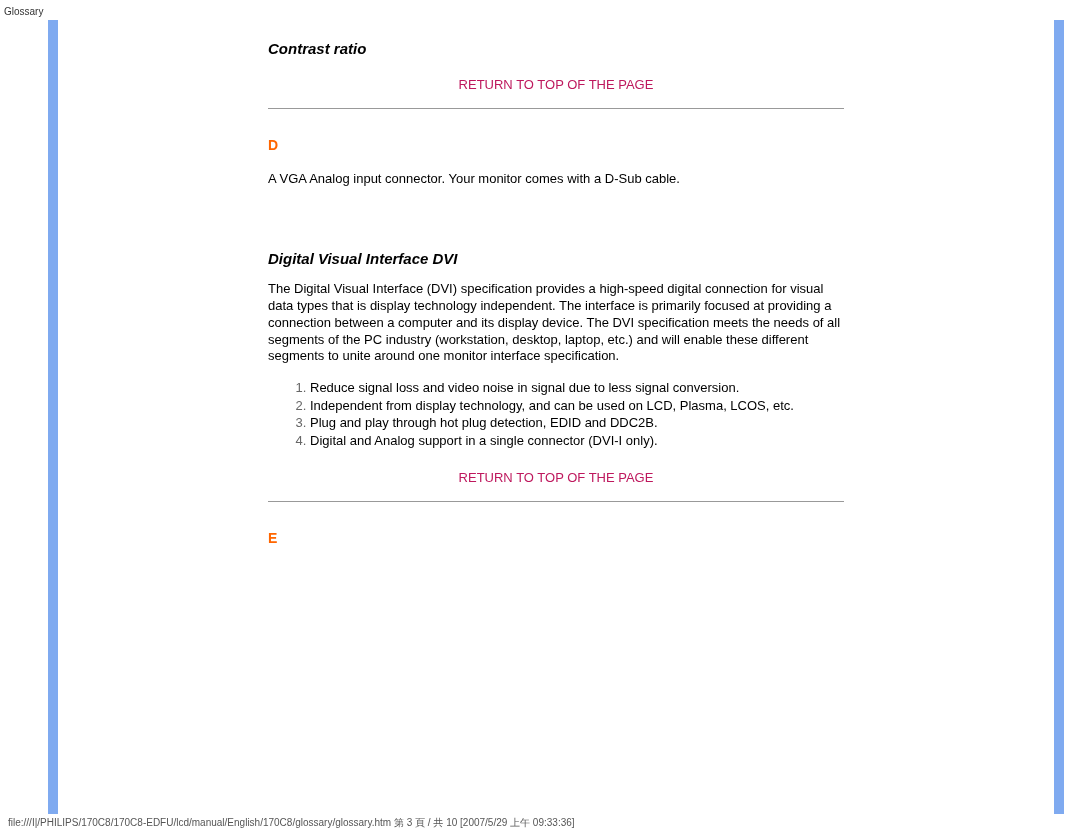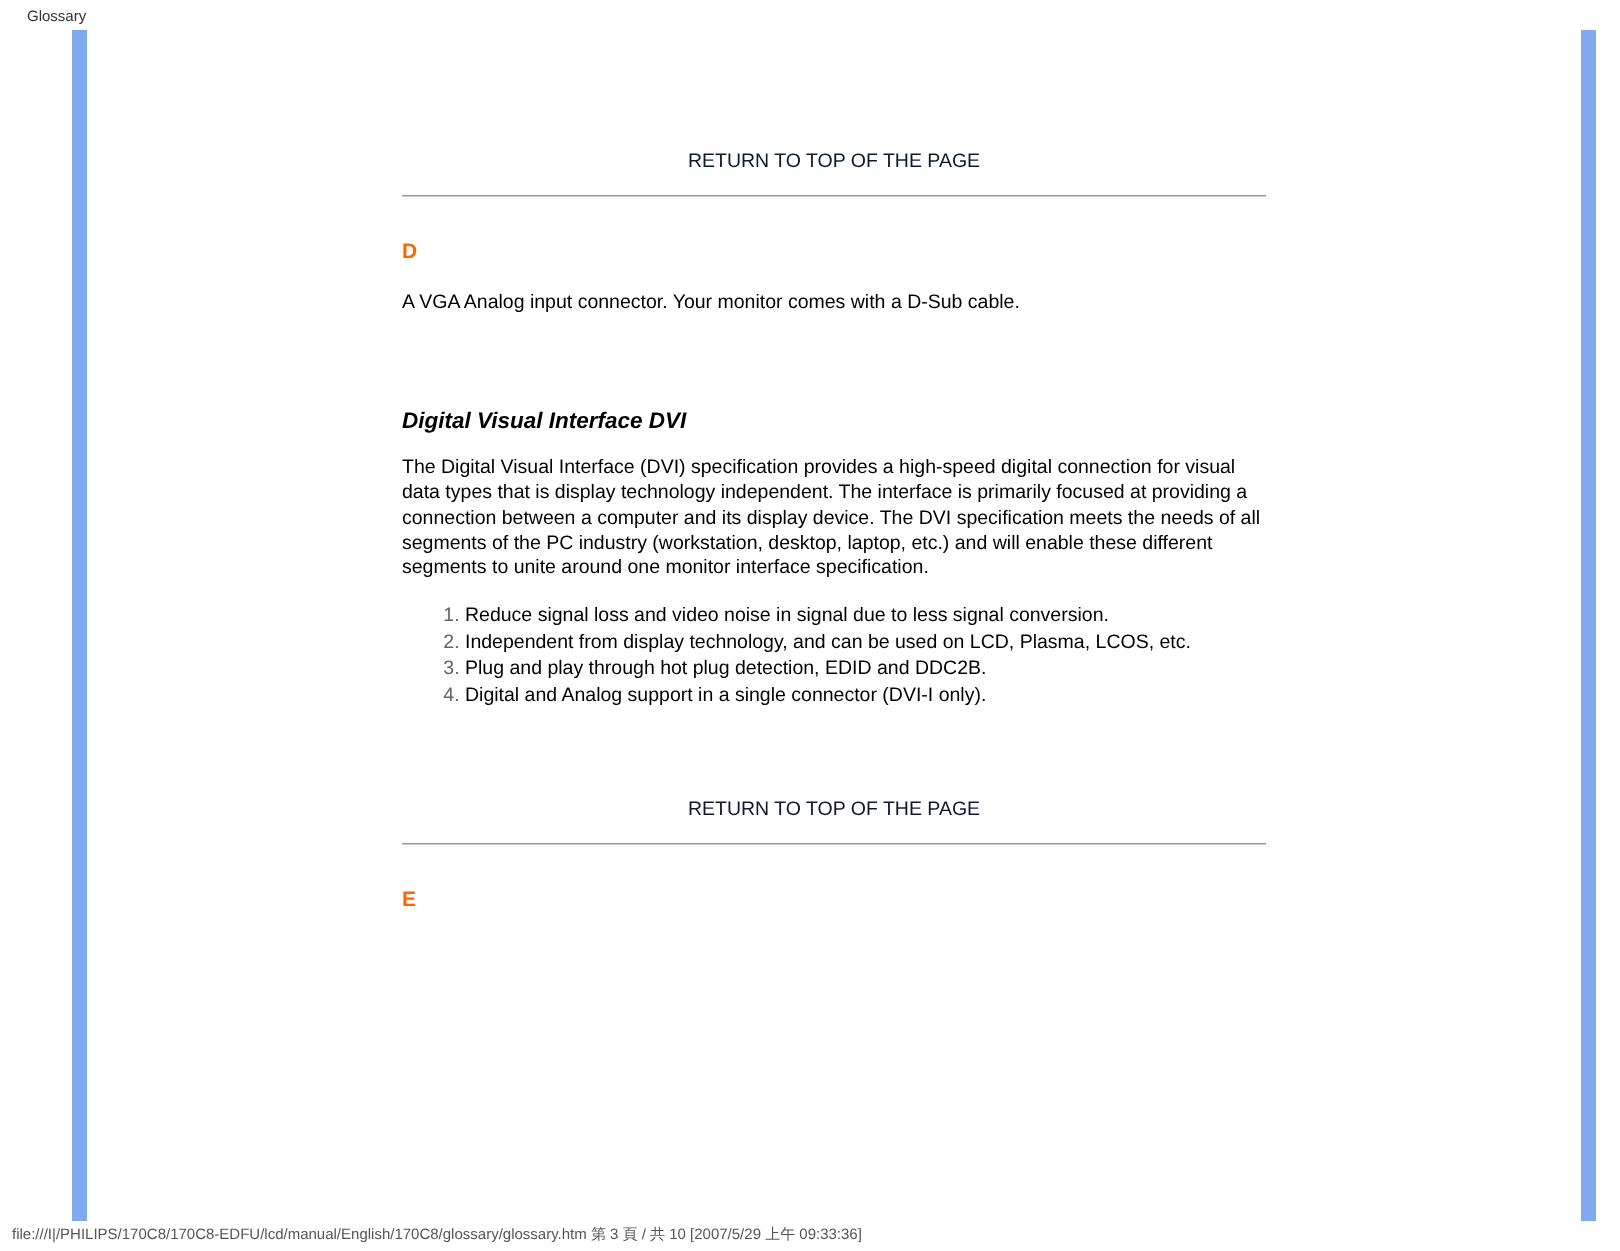--- a/index.html
+++ b/index.html
@@ -11,21 +11,21 @@
       font-family: Arial, Helvetica, sans-serif;
       background: #ffffff;
       width: 1080px;
       height: 834px;
       position: relative;
       overflow: hidden;
     }
     .header-label {
       position: absolute;
       top: 6px;
-      left: 18px;
+      left: 4px;
       font-size: 10px;
       color: #333;
     }
     .page-wrapper {
       position: absolute;
       top: 20px;
       left: 48px;
       right: 16px;
       bottom: 20px;
     }
@@ -62,23 +62,23 @@
       margin-bottom: 14px;
     }
     .body-text {
       font-size: 13px;
       color: #000;
       line-height: 1.3;
       margin-bottom: 14px;
     }
     .return-link {
       text-align: center;
-      color: #0f172a;
+      color: #be185d;
       font-size: 13px;
-      margin: 59px 0 16px 0;
+      margin: 20px 0 16px 0;
     }
     .divider {
       border: none;
       border-top: 1px solid #999;
       margin-bottom: 28px;
     }
     .letter-heading {
       color: #ff6600;
       font-weight: bold;
       font-size: 14px;
@@ -114,20 +114,21 @@
 <body>
 
 <div class="header-label">Glossary</div>
 
 <div class="page-wrapper">
   <div class="left-bar"></div>
   <div class="right-bar"></div>
 
   <div class="content-area">
 
+    <div class="term-heading">Contrast ratio</div>
 
     <div class="return-link">RETURN TO TOP OF THE PAGE</div>
 
     <hr class="divider">
 
     <div class="letter-heading">D</div>
 
     <div class="body-text">A VGA Analog input connector. Your monitor comes with a D-Sub cable.</div>
 
     <div class="spacer-large"></div>

